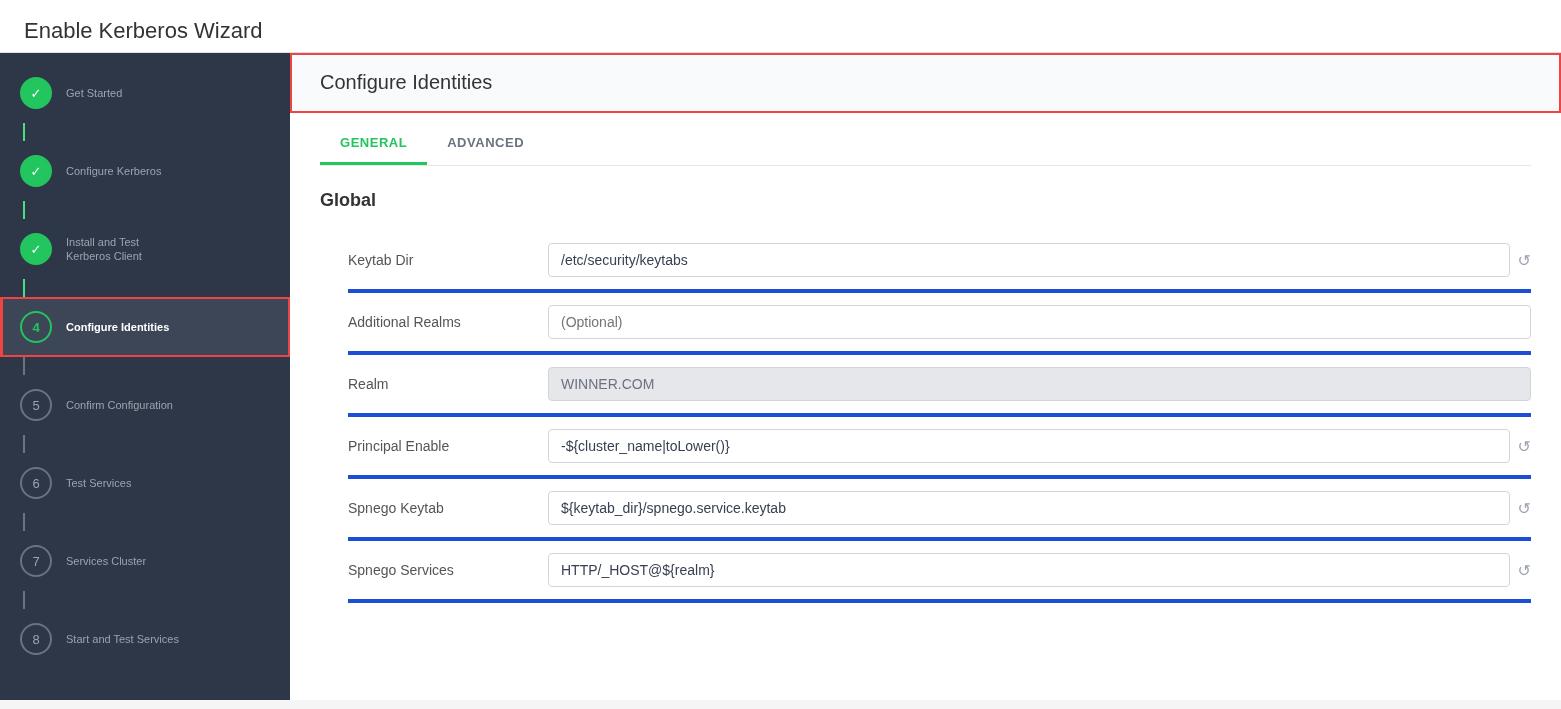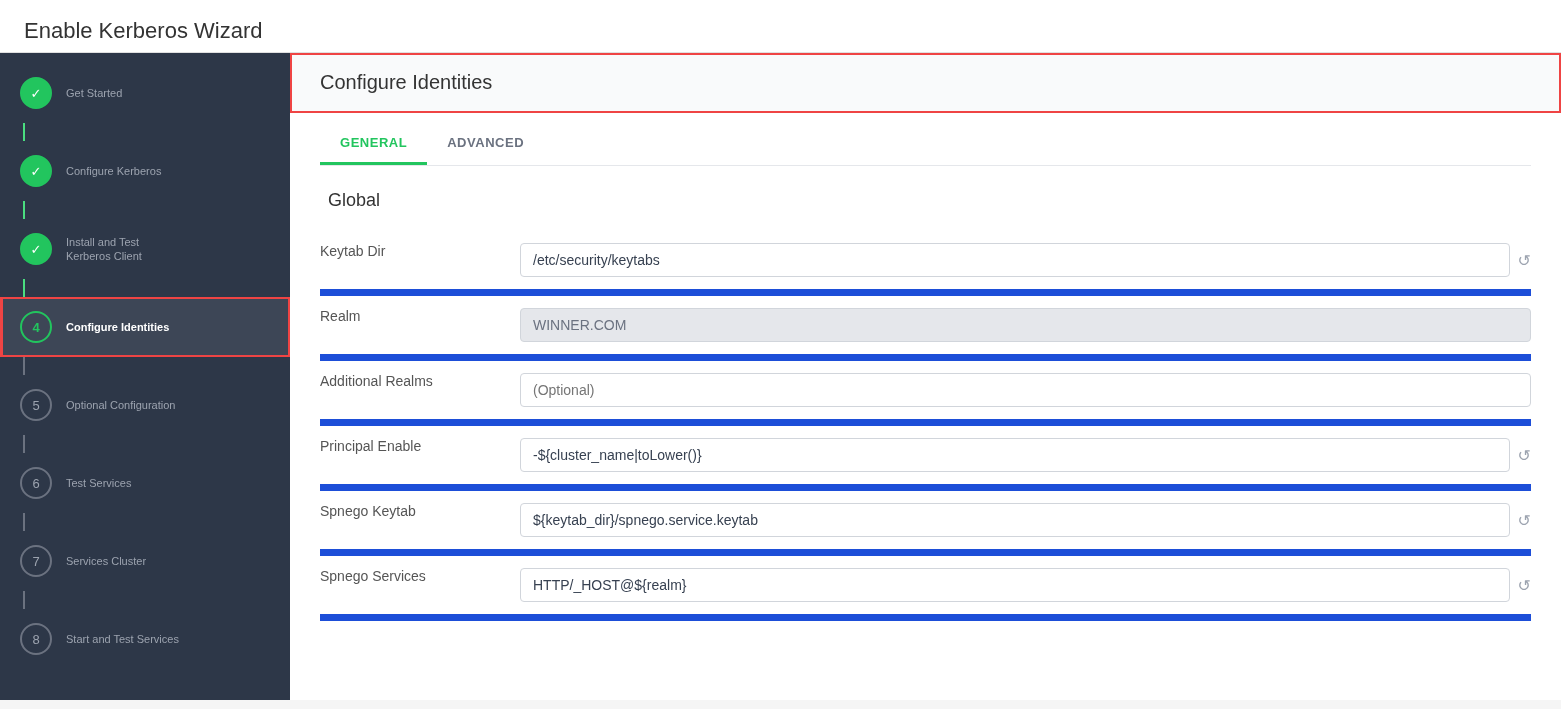--- a/index.html
+++ b/index.html
@@ -148,29 +148,31 @@
     }
 
     .tab.active {
       color: #22c55e;
       border-bottom-color: #22c55e;
     }
 
     
     .section-title {
       font-size: 18px;
-      font-weight: 400;
+      font-weight: 700;
       color: #333;
-      margin: 20px 8px 20px;
+      margin: 20px 0 20px;
     }
 
     .form-row {
       display: flex;
+      align-items: center;
       padding: 12px 0;
-      border-bottom: 7px solid #1d4ed8;
+      border-bottom: 4px solid #1d4ed8;
+      margin-left: 28px;
     }
 
     .form-label {
       width: 200px;
       flex-shrink: 0;
       font-size: 14px;
       color: #555;
     }
 
     .form-input-wrapper {
@@ -250,21 +252,21 @@
       </div>
       <span class="step-label" style="color:#fff; font-weight:600;">Configure Identities</span>
     </div>
 
     <div class="step-connector" style="background:#6b7280;"></div>
 
     <div class="step-item">
       <div class="step-circle">
         <span>5</span>
       </div>
-      <span class="step-label">Optional Configuration</span>
+      <span class="step-label">Confirm Configuration</span>
     </div>
 
     <div class="step-connector" style="background:#6b7280;"></div>
 
     <div class="step-item">
       <div class="step-circle">
         <span>6</span>
       </div>
       <span class="step-label">Test Services</span>
     </div>
@@ -306,30 +308,30 @@
 
       <div class="form-row">
         <div class="form-label">Keytab Dir</div>
         <div class="form-input-wrapper">
           <input class="form-input" type="text" value="/etc/security/keytabs" style="">
           <span class="refresh-icon">↺</span>
         </div>
       </div>
 
       <div class="form-row">
+        <div class="form-label">Additional Realms</div>
+        <div class="form-input-wrapper">
+          <input class="form-input placeholder-style" type="text" placeholder="(Optional)" style="">
+        </div>
+      </div>
+
+      <div class="form-row">
         <div class="form-label">Realm</div>
         <div class="form-input-wrapper">
           <input class="form-input disabled" type="text" disabled="" value="WINNER.COM" style="">
-        </div>
-      </div>
-
-      <div class="form-row">
-        <div class="form-label">Additional Realms</div>
-        <div class="form-input-wrapper">
-          <input class="form-input placeholder-style" type="text" placeholder="(Optional)" style="">
         </div>
       </div>
 
       <div class="form-row">
         <div class="form-label">Principal Enable</div>
         <div class="form-input-wrapper">
           <input class="form-input" type="text" value="-${cluster_name|toLower()}" style="">
           <span class="refresh-icon">↺</span>
         </div>
       </div>

